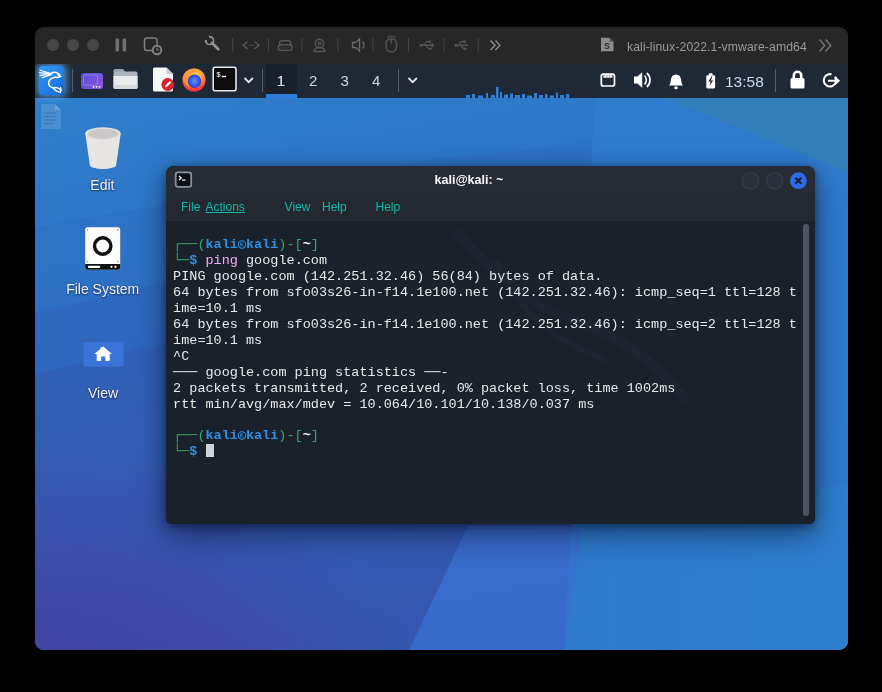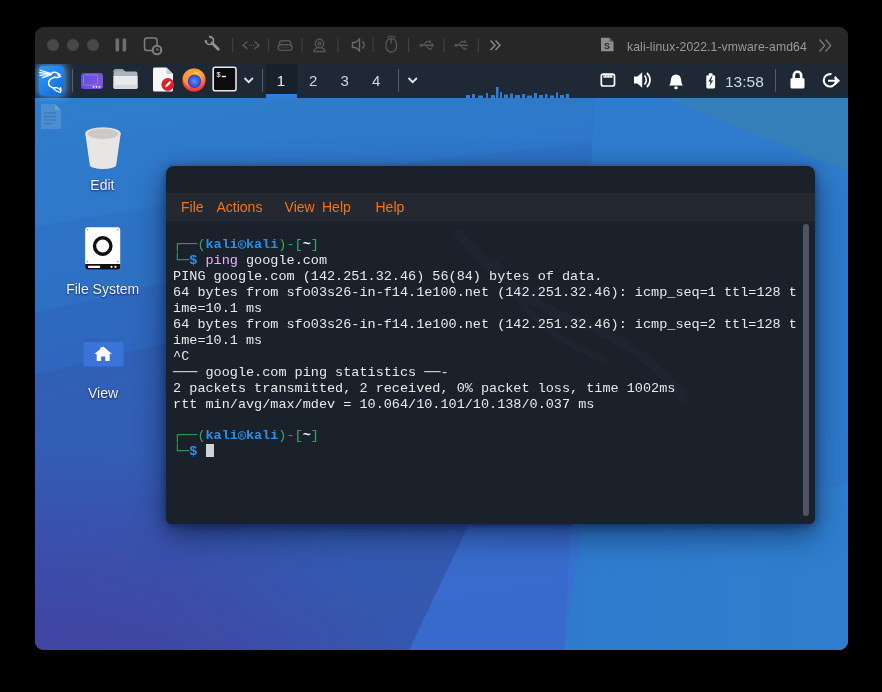--- a/index.html
+++ b/index.html
@@ -8,21 +8,21 @@
   #win{position:absolute;left:35px;top:27px;width:813px;height:623px;border-radius:9px;overflow:hidden;background:#282828;}
   #titlebar{position:absolute;left:0;top:0;width:813px;height:37px;background:#272727;}
   .tl{position:absolute;top:12.3px;width:12px;height:12px;border-radius:50%;background:#474747;}
   #screen{position:absolute;left:0;top:37px;width:813px;height:586px;overflow:hidden;}
   #panel{position:absolute;left:0;top:0;width:813px;height:33.5px;background:#1f2935;}
   .psep{position:absolute;top:5px;width:1px;height:23px;background:#515d6e;}
   .wsnum{position:absolute;top:0;height:33.5px;line-height:33.5px;text-align:center;width:30px;color:#ccd5df;font-size:15px;}
   #term{position:absolute;left:130.5px;top:101.5px;width:649px;height:358.5px;border-radius:8px 8px 6px 6px;background:#1b212b;box-shadow:0 10px 30px rgba(0,5,25,0.5),0 2px 8px rgba(0,5,25,0.4);}
   #ttitle{position:absolute;left:0;top:0;width:649px;height:27.5px;background:#262b34;border-radius:8px 8px 0 0;}
   #tmenu{position:absolute;left:0;top:27.5px;width:649px;height:28px;background:#232831;}
-  .mi{position:absolute;top:0;height:28px;line-height:28px;color:#f97316;font-size:14px;}
+  .mi{position:absolute;top:0;height:28px;line-height:28px;color:#14b8a6;font-size:12px;}
   #tbody{position:absolute;left:0;top:55.5px;width:649px;height:303px;background:#1b212b;border-radius:0 0 6px 6px;overflow:hidden;}
   #ttext{position:absolute;left:7.6px;top:16px;margin:0;font-family:"Liberation Mono",monospace;font-size:13.5px;line-height:15.95px;color:#e7e9eb;white-space:pre;}
   .g{color:#3aa662;}
   .b{color:#2f8fe2;font-weight:bold;}
   .tealc{color:#f0abfc;}
   .wb{color:#f4f5f6;font-weight:bold;}
   .dlabel{position:absolute;color:#f4f7fa;font-size:14px;text-align:center;text-shadow:0 1px 2px rgba(0,10,40,0.65),0 0 1px rgba(0,10,40,0.5);}
 </style>
 </head>
 <body>
@@ -352,23 +352,37 @@
 
         <g stroke="#ffffff" fill="none" stroke-width="2.1">
           <path d="M44.5 10.3 a6.2 6.2 0 1 0 3.5 2.4"></path>
           <path d="M41 16.7 h9.5" stroke-width="2.0"></path>
           <path d="M48 13.4 l3.6 3.3 l-3.6 3.3" fill="none" stroke-width="2.0"></path>
         </g>
       </svg>
     </div>
 
     <div id="term">
+      <div id="ttitle">
+        <svg width="30" height="28" style="position:absolute;left:0;top:0;">
+          <rect x="9.7" y="6.3" width="15.5" height="14.5" rx="2.4" fill="#0d1016" stroke="#8a919c" stroke-width="1.8"></rect>
+          <path d="M13 10 l2.2 2 l-2.2 2" stroke="#ffffff" stroke-width="1.2" fill="none"></path>
+          <rect x="16" y="13.5" width="3.5" height="1.2" fill="#ffffff"></rect>
+        </svg>
+        <div style="position:absolute;left:0;top:0;width:649px;height:27.5px;line-height:28.5px;text-align:center;color:#f5f6f8;font-size:12.5px;font-weight:bold;text-indent:-42px;">kali@kali: ~</div>
+        <svg width="120" height="28" style="position:absolute;right:0;top:0;">
+          <circle cx="55.4" cy="14.7" r="8.2" fill="#2a303b" stroke="#383f4c" stroke-width="1.2"></circle>
+          <circle cx="79.7" cy="14.7" r="8.2" fill="#2a303b" stroke="#383f4c" stroke-width="1.2"></circle>
+          <circle cx="103.4" cy="14.7" r="8.4" fill="#2f6ae8"></circle>
+          <path d="M100.4 11.7 l6 6 m0 -6 l-6 6" stroke="#1c2230" stroke-width="2.2" fill="none"></path>
+        </svg>
+      </div>
       <div id="tmenu">
         <div class="mi" style="left:15.5px;">File</div>
-        <div class="mi" style="left:51px;">Actions</div>
+        <div class="mi" style="left:40px;text-decoration:underline;">Actions</div>
         <div class="mi" style="left:119.1px;">View</div>
         <div class="mi" style="left:156.5px;">Help</div>
         <div class="mi" style="left:210px;">Help</div>
       </div>
       <div id="tbody">
         <svg width="649" height="303" style="position:absolute;left:0;top:0;" viewBox="0 0 649 303">
           <g stroke="#222937" fill="none" opacity="0.55">
             <path d="M290 10 q60 70 120 90 q70 25 110 80" stroke-width="9"></path>
             <path d="M330 40 q30 70 110 100" stroke-width="6"></path>
           </g>

